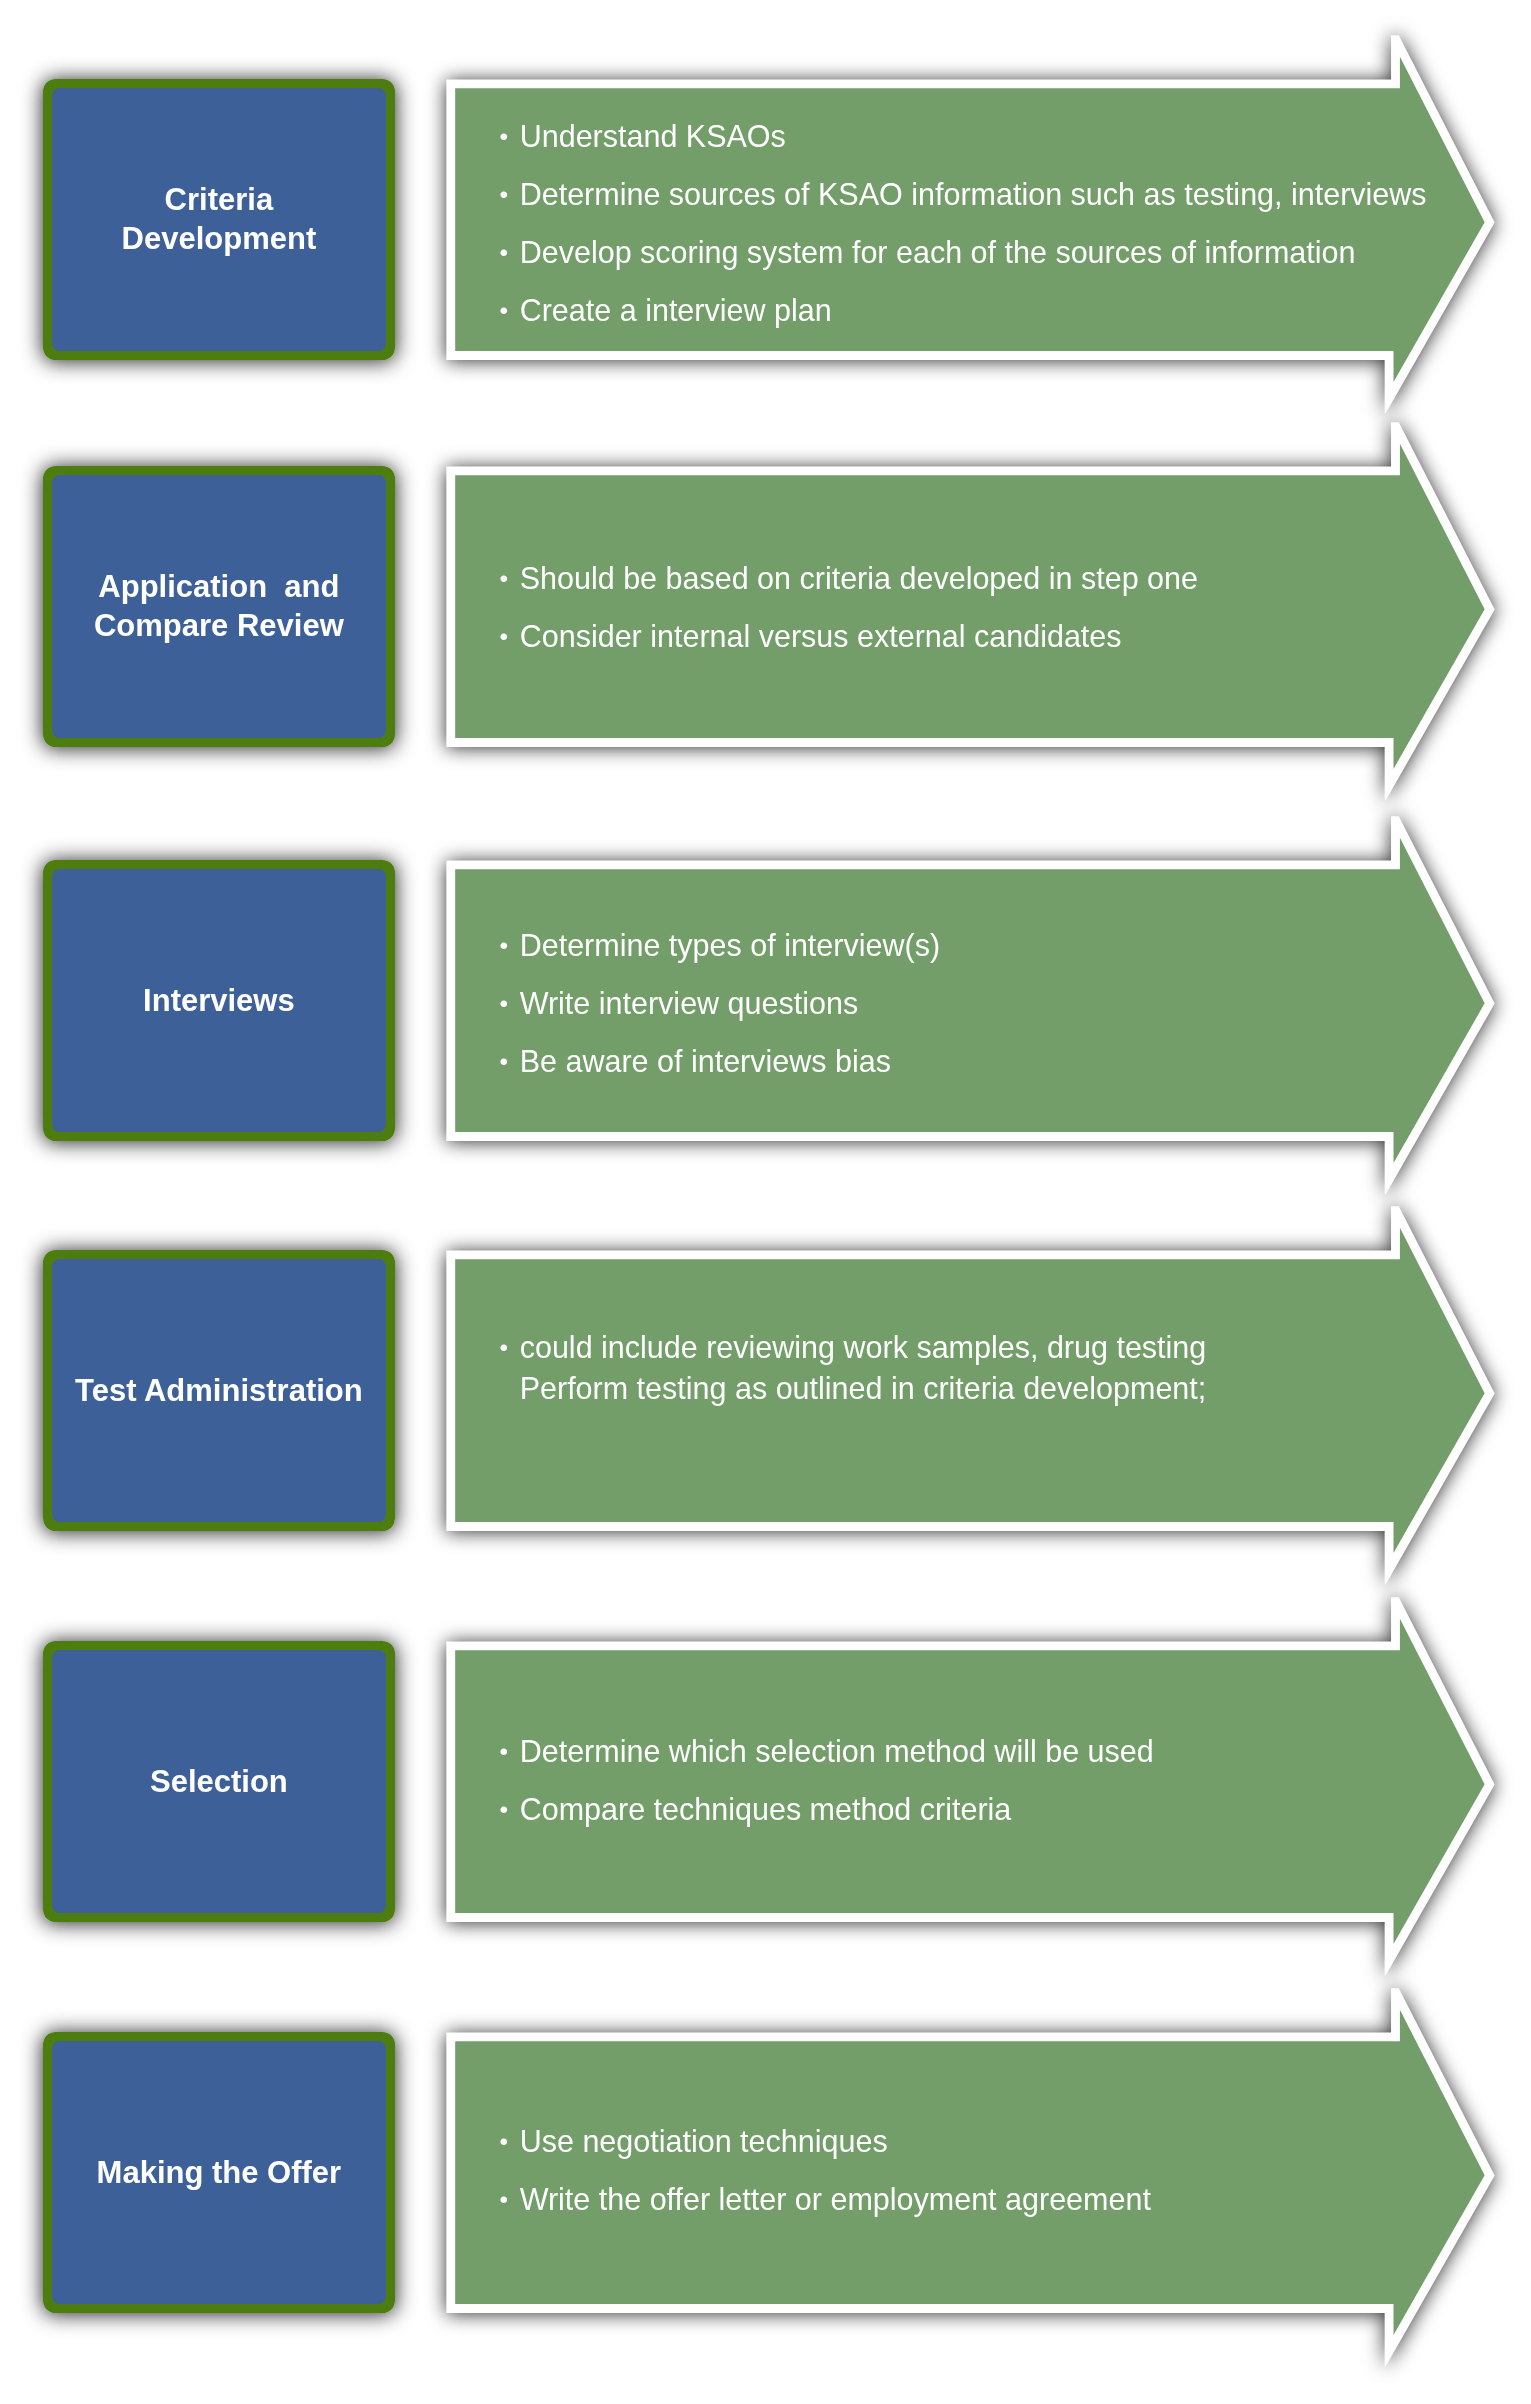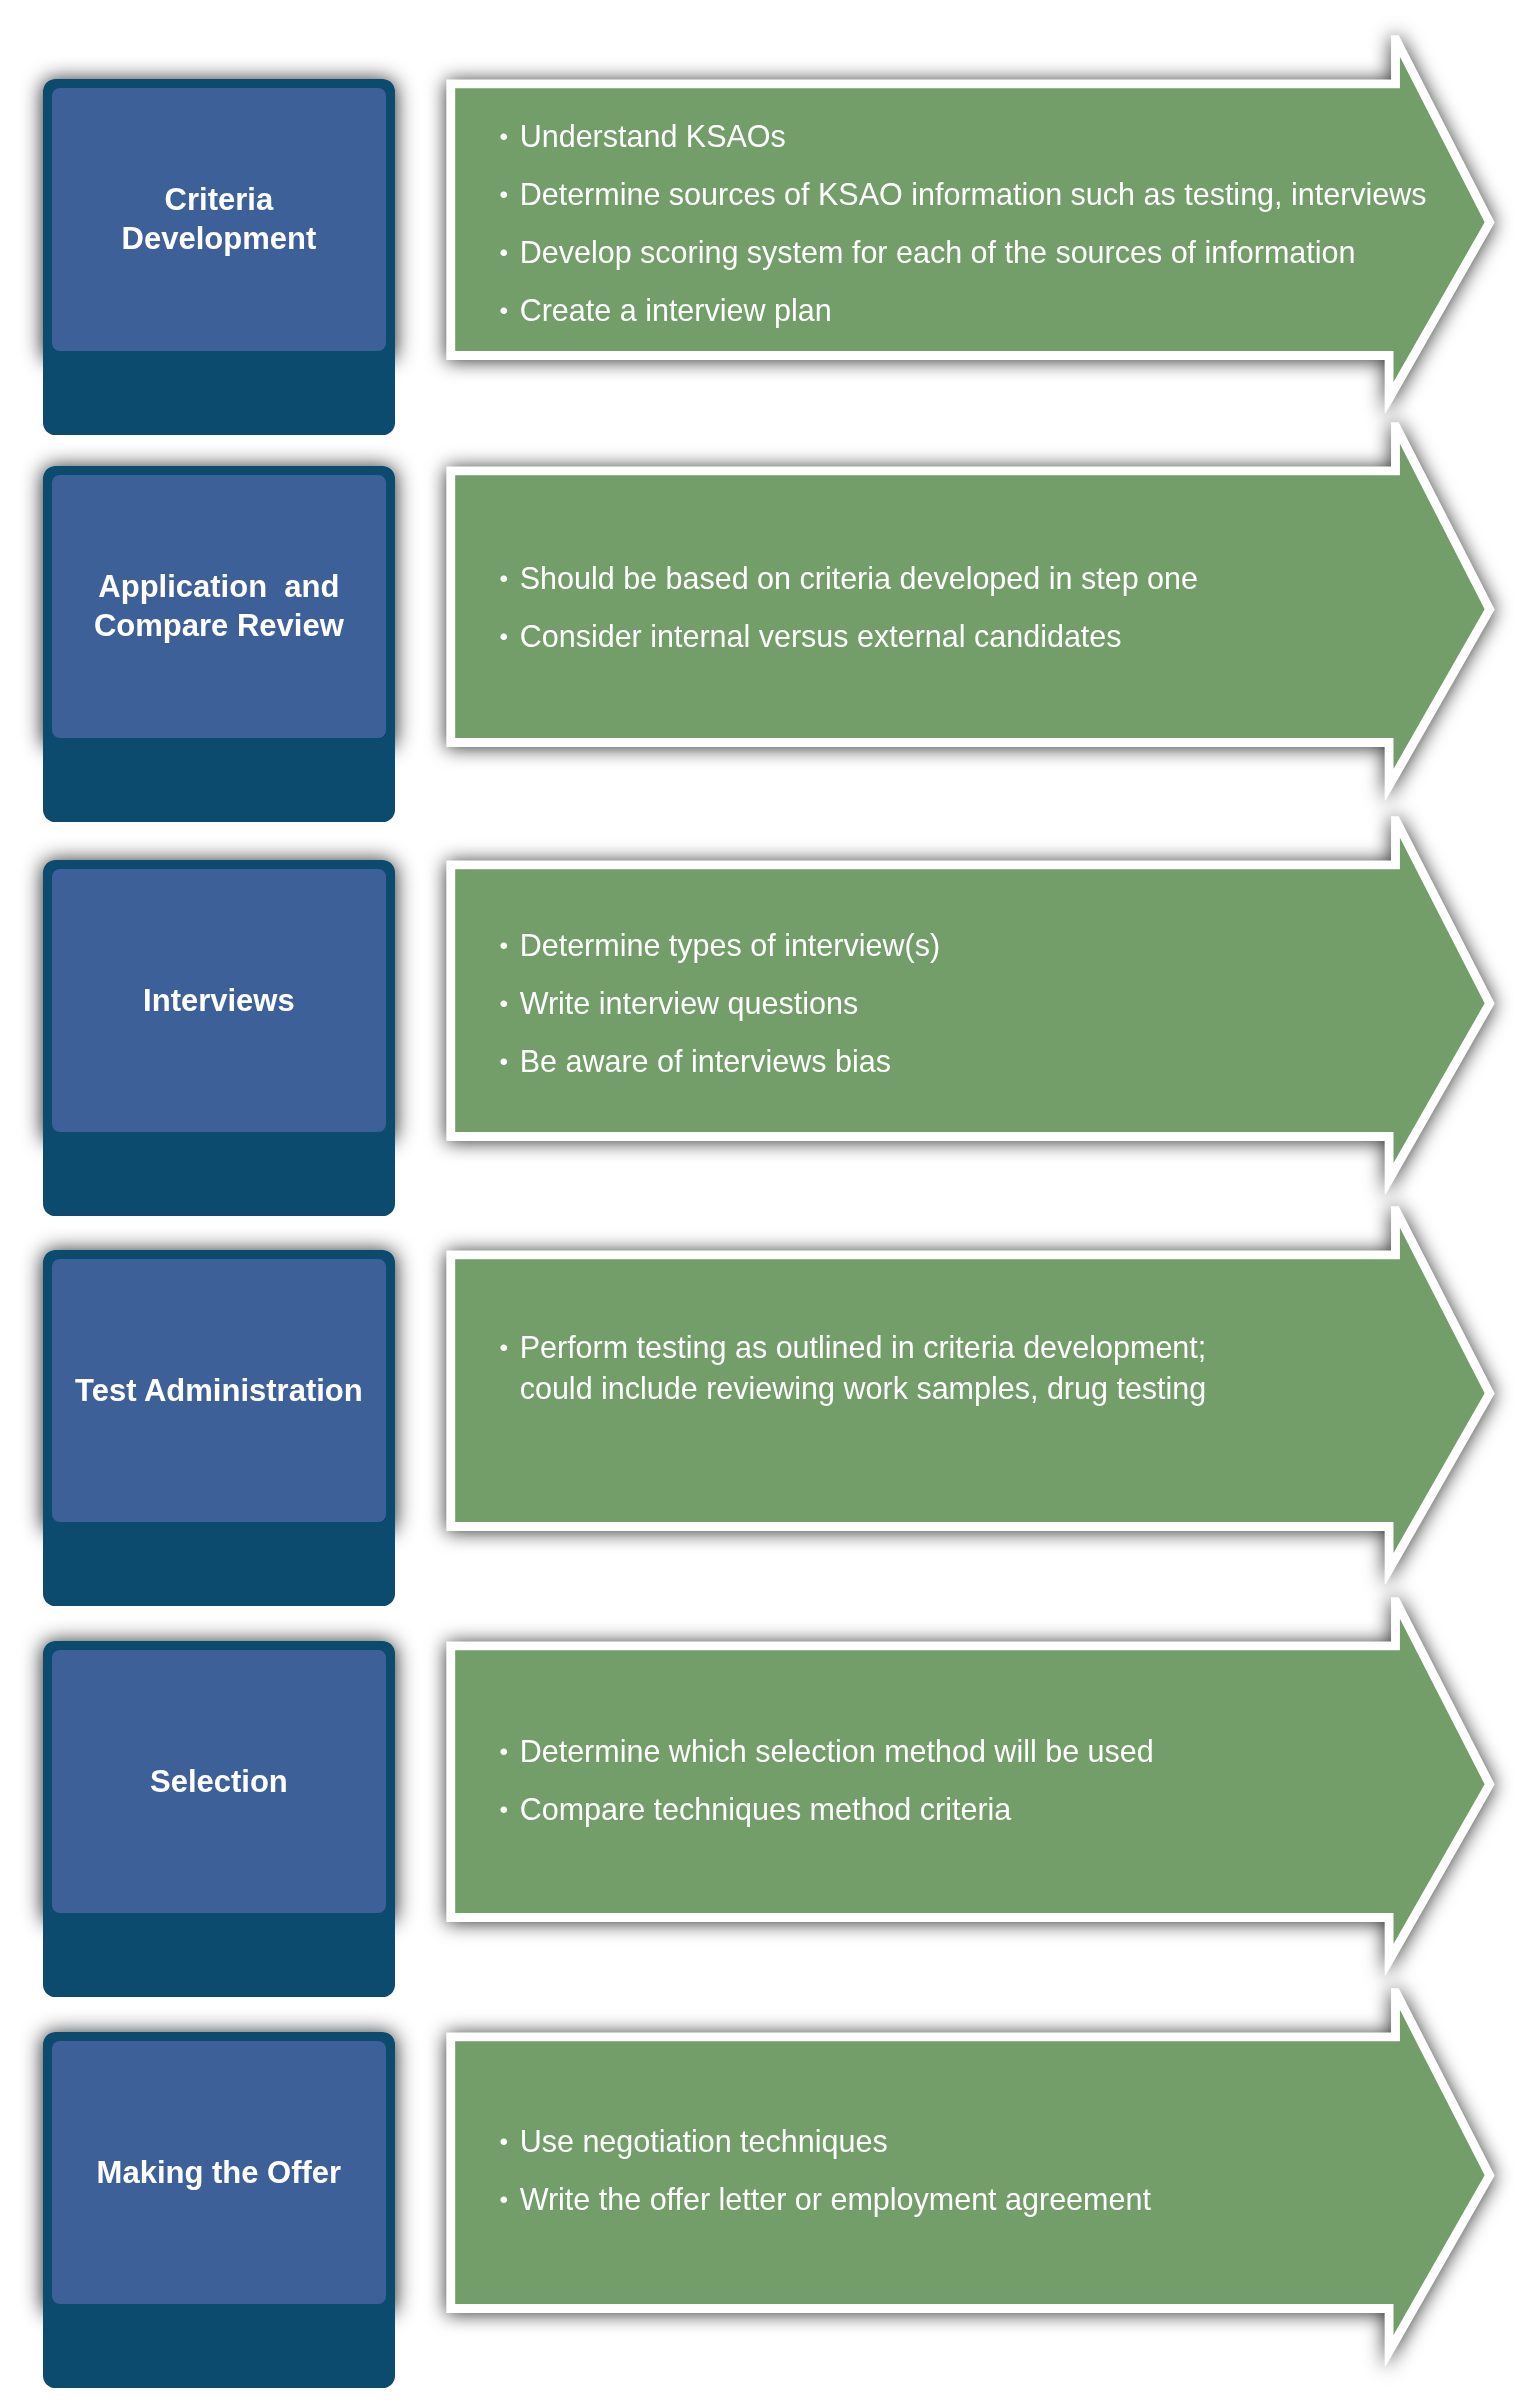--- a/index.html
+++ b/index.html
@@ -5,22 +5,22 @@
 <style>
   html,body{margin:0;padding:0;background:#ffffff;}
   body{width:1532px;height:2405px;position:relative;overflow:hidden;
        font-family:"Liberation Sans",sans-serif;}
   #stage{position:absolute;left:0;top:0;width:1532px;height:2405px;}
   .row{position:absolute;left:0;width:1532px;height:0;}
 
   
   .stepbox-shadow{position:absolute;left:43px;top:0;width:352px;height:281px;
        border-radius:12.3px;box-shadow:0 1px 19.7px 1px rgba(35,35,35,0.95);}
-  .stepbox{position:absolute;left:43px;top:0;width:352px;height:356px;
-       background:#0c4a6e;border-radius:12.3px;box-sizing:border-box;}
+  .stepbox{position:absolute;left:43px;top:0;width:352px;height:281px;
+       background:#4d7c0f;border-radius:12.3px;box-sizing:border-box;}
   .stepbox-inner{position:absolute;left:8.9px;top:8.9px;width:334px;height:263px;
        background:#3e6098;border-radius:7.9px;
        display:flex;align-items:center;justify-content:center;}
   .steplabel{color:#ffffff;font-weight:bold;font-size:31px;line-height:39px;
        text-align:center;white-space:pre;}
 
   
   .arrowwrap{position:absolute;left:0;top:0;width:1532px;height:463px;}
   .arrowwrap svg{position:absolute;left:0;top:-74px;overflow:visible;}
 
@@ -143,22 +143,22 @@
           <feDropShadow dx="0" dy="1" stdDeviation="9.5" flood-color="#303030" flood-opacity="1"></feDropShadow>
         </filter>
           </defs>
         <path filter="url(#ash3)" d="M453,0.6 L1412,0.6 L1412,-44.4 L1419.85,-44.4 L1517.23,145.83 L1406.65,339.5 L1405.5,339.5 L1405.5,285.3 L453,285.3 Z" fill="#ffffff"></path>
         <path d="M462,9.6 L1421,9.6 L1421,-22.4 L1507,145.6 L1414.5,307.6 L1414.5,276.3 L462,276.3 Z" fill="#739d69"></path>
       </svg>
     </div>
     <div class="bullets" style="top:77px">
       <div class="bul">
           <span class="dot">•</span>
+          <span class="ln">could include reviewing work samples, drug testing</span>
           <span class="ln">Perform testing as outlined in criteria development;</span>
-          <span class="ln">could include reviewing work samples, drug testing</span>
         </div>
     </div>
     <div class="stepbox-shadow"></div>
     <div class="stepbox">
       <div class="stepbox-inner">
         <div class="steplabel"><div>Test Administration</div></div>
       </div>
     </div>
   </div>
   <div class="row" style="top:1641px">

